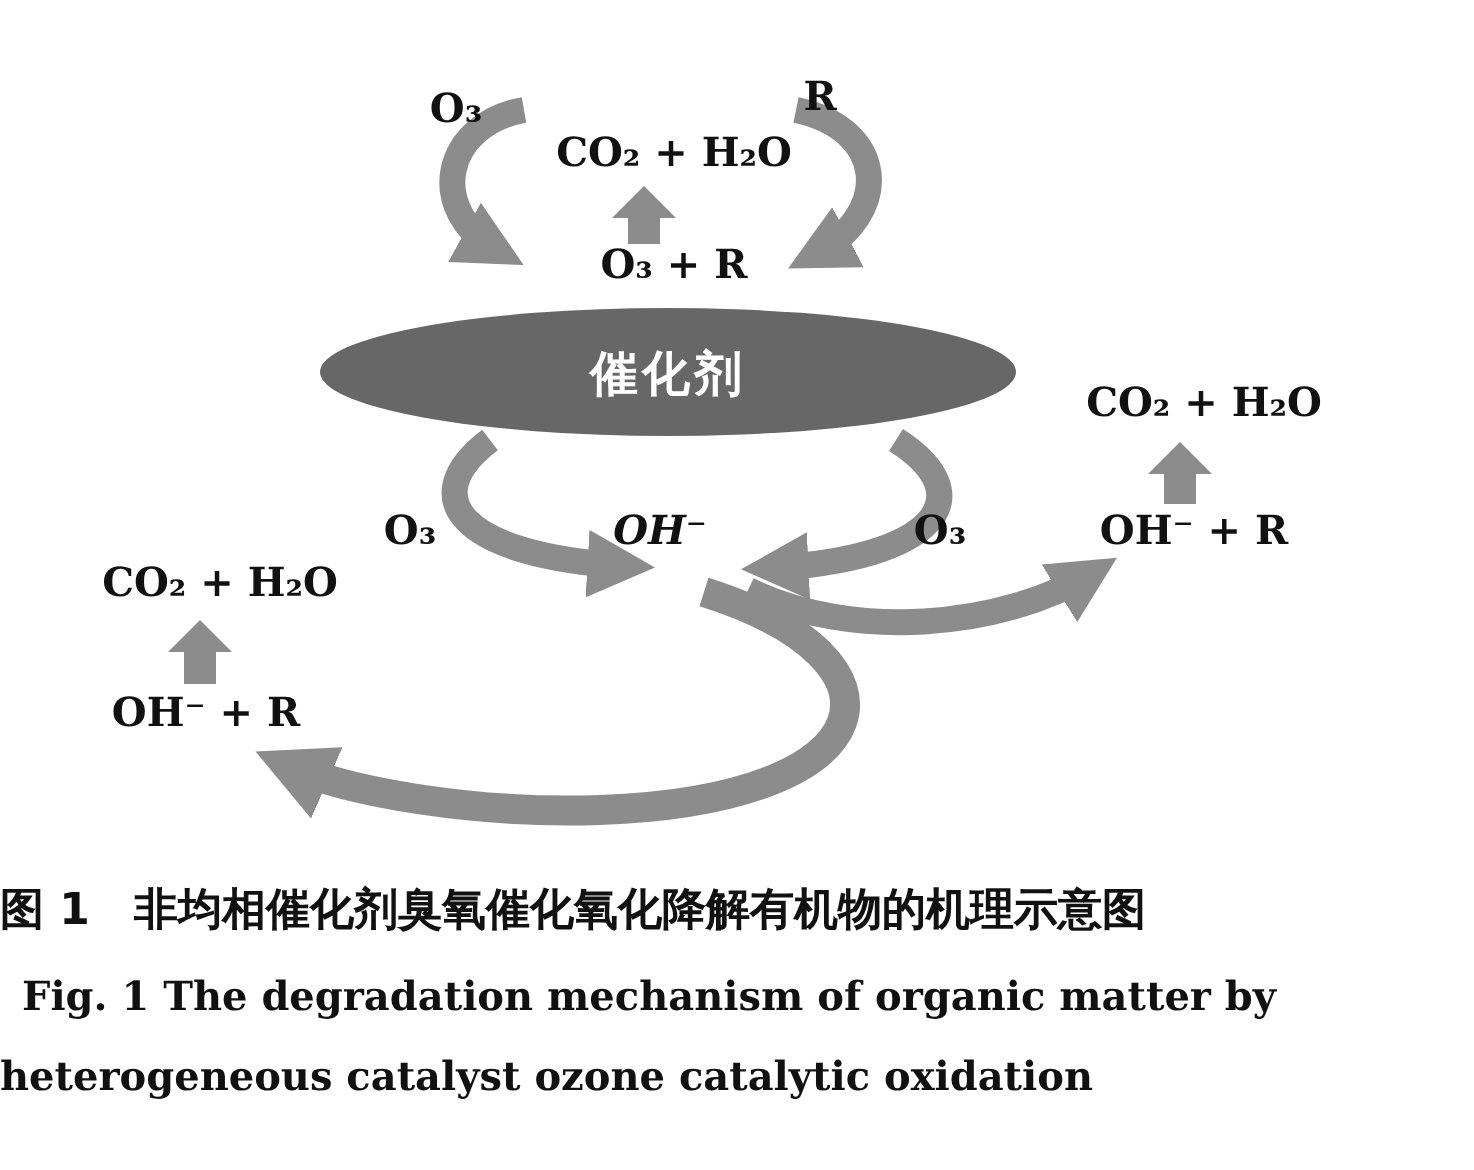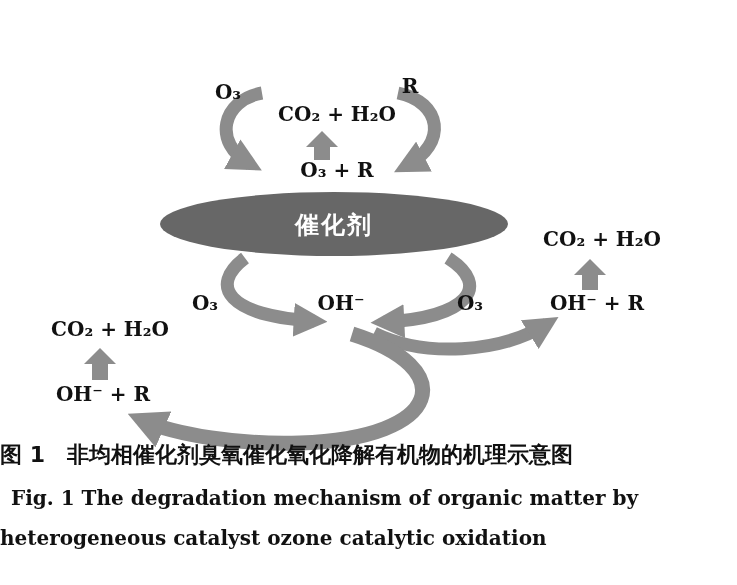--- a/index.html
+++ b/index.html
@@ -3,21 +3,21 @@
 <meta charset="utf-8">
 <style>
   html,body{margin:0;padding:0;background:#ffffff;}
   .page{
     position:relative;
     width:737px;height:585px;
     background:#ffffff;
     overflow:hidden;
     font-family:"DejaVu Serif","Liberation Serif",serif;
   }
-  .diagram{position:absolute;left:0;top:0;width:737px;height:430px;margin-top:38px;}
+  .diagram{position:absolute;left:0;top:0;width:737px;height:430px;}
   .diagram svg{position:absolute;left:0;top:0;}
   .lbl{
     position:absolute;
     transform:translateX(-50%);
     font-weight:bold;
     font-size:20px;
     color:#111111;
     white-space:nowrap;
     font-family:"DejaVu Serif","Liberation Serif",serif;
   }
@@ -80,21 +80,21 @@
     </svg>
 
     <div class="lbl" style="left:228px;top:42px;">O₃</div>
     <div class="lbl" style="left:410px;top:36px;">R</div>
     <div class="lbl" style="left:337px;top:64px;">CO₂ + H₂O</div>
     <div class="lbl lbl-catalyst" style="left:334px;top:171px;">催化剂</div>
 
     <div class="lbl" style="left:337px;top:120px;">O₃ + R</div>
 
     <div class="lbl" style="left:205px;top:253px;">O₃</div>
-    <div class="lbl" style="left:341px;top:253px;">OH⁻</div>
+    <div class="lbl" style="left:330px;top:253px;font-style:italic;">OH⁻</div>
     <div class="lbl" style="left:470px;top:253px;">O₃</div>
 
     <div class="lbl" style="left:602px;top:189px;">CO₂ + H₂O</div>
     <div class="lbl" style="left:597px;top:253px;">OH⁻ + R</div>
 
     <div class="lbl" style="left:110px;top:279px;">CO₂ + H₂O</div>
     <div class="lbl" style="left:103px;top:344px;">OH⁻ + R</div>
   </div>
 
   <div class="caption caption-zh">图 1　非均相催化剂臭氧催化氧化降解有机物的机理示意图</div>

